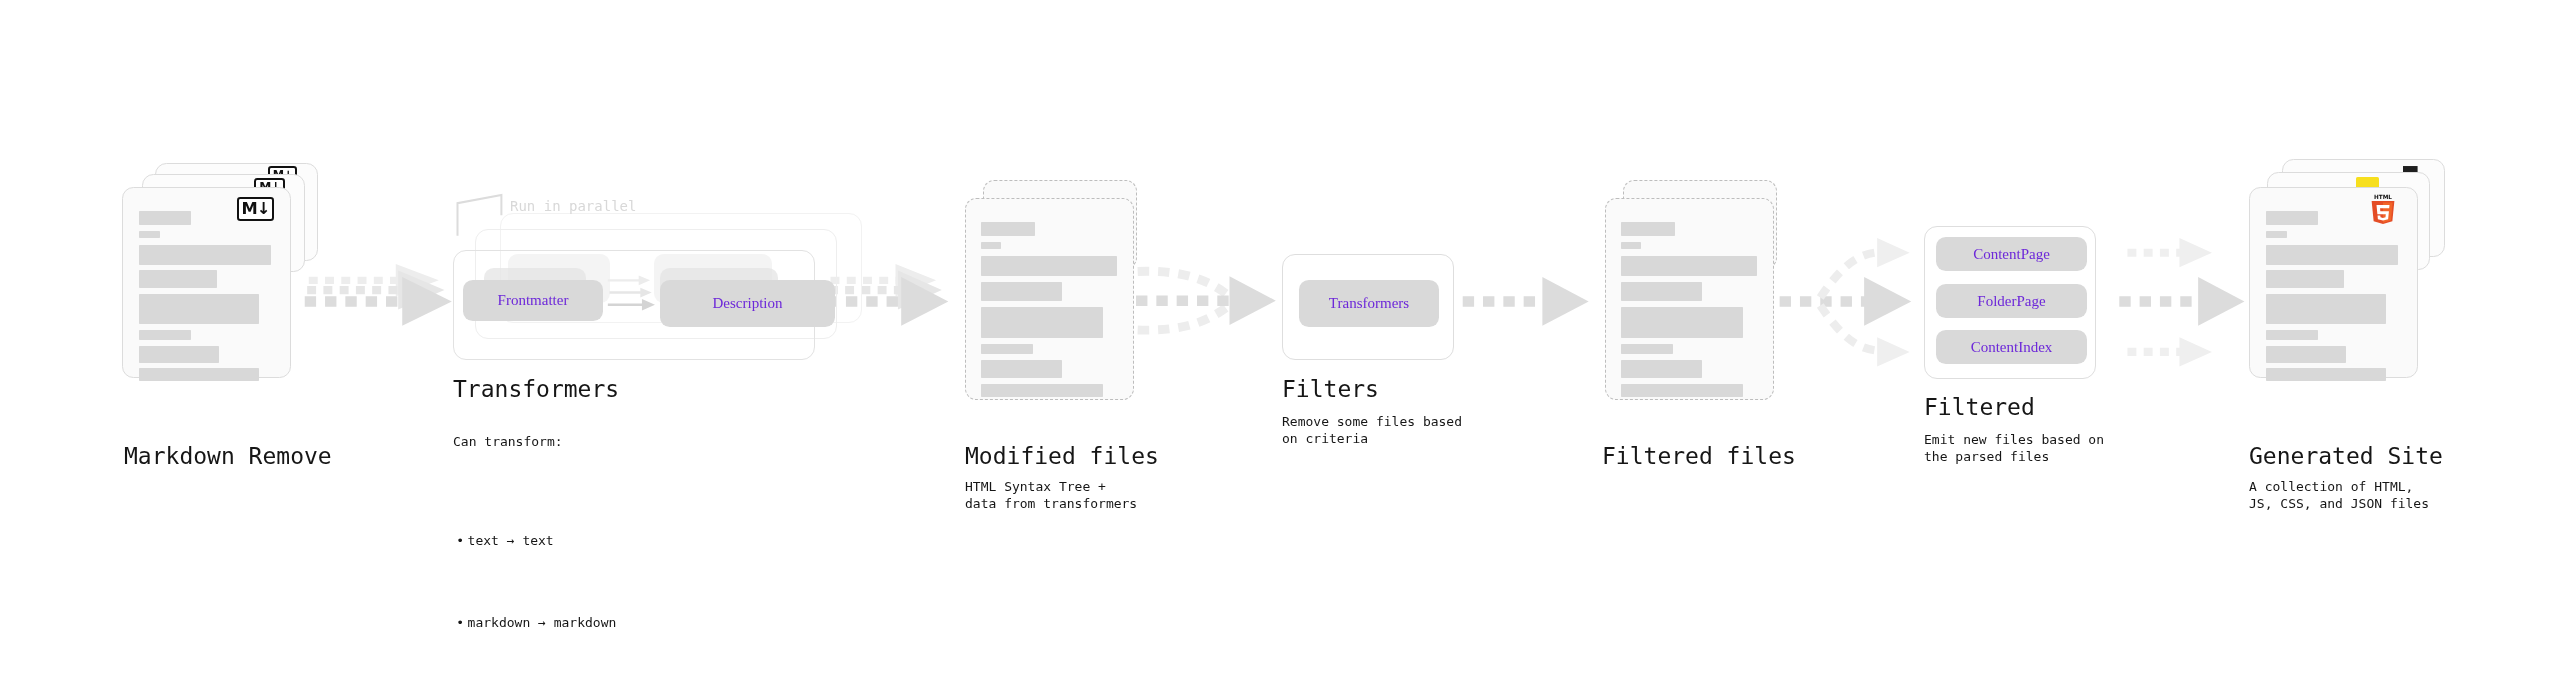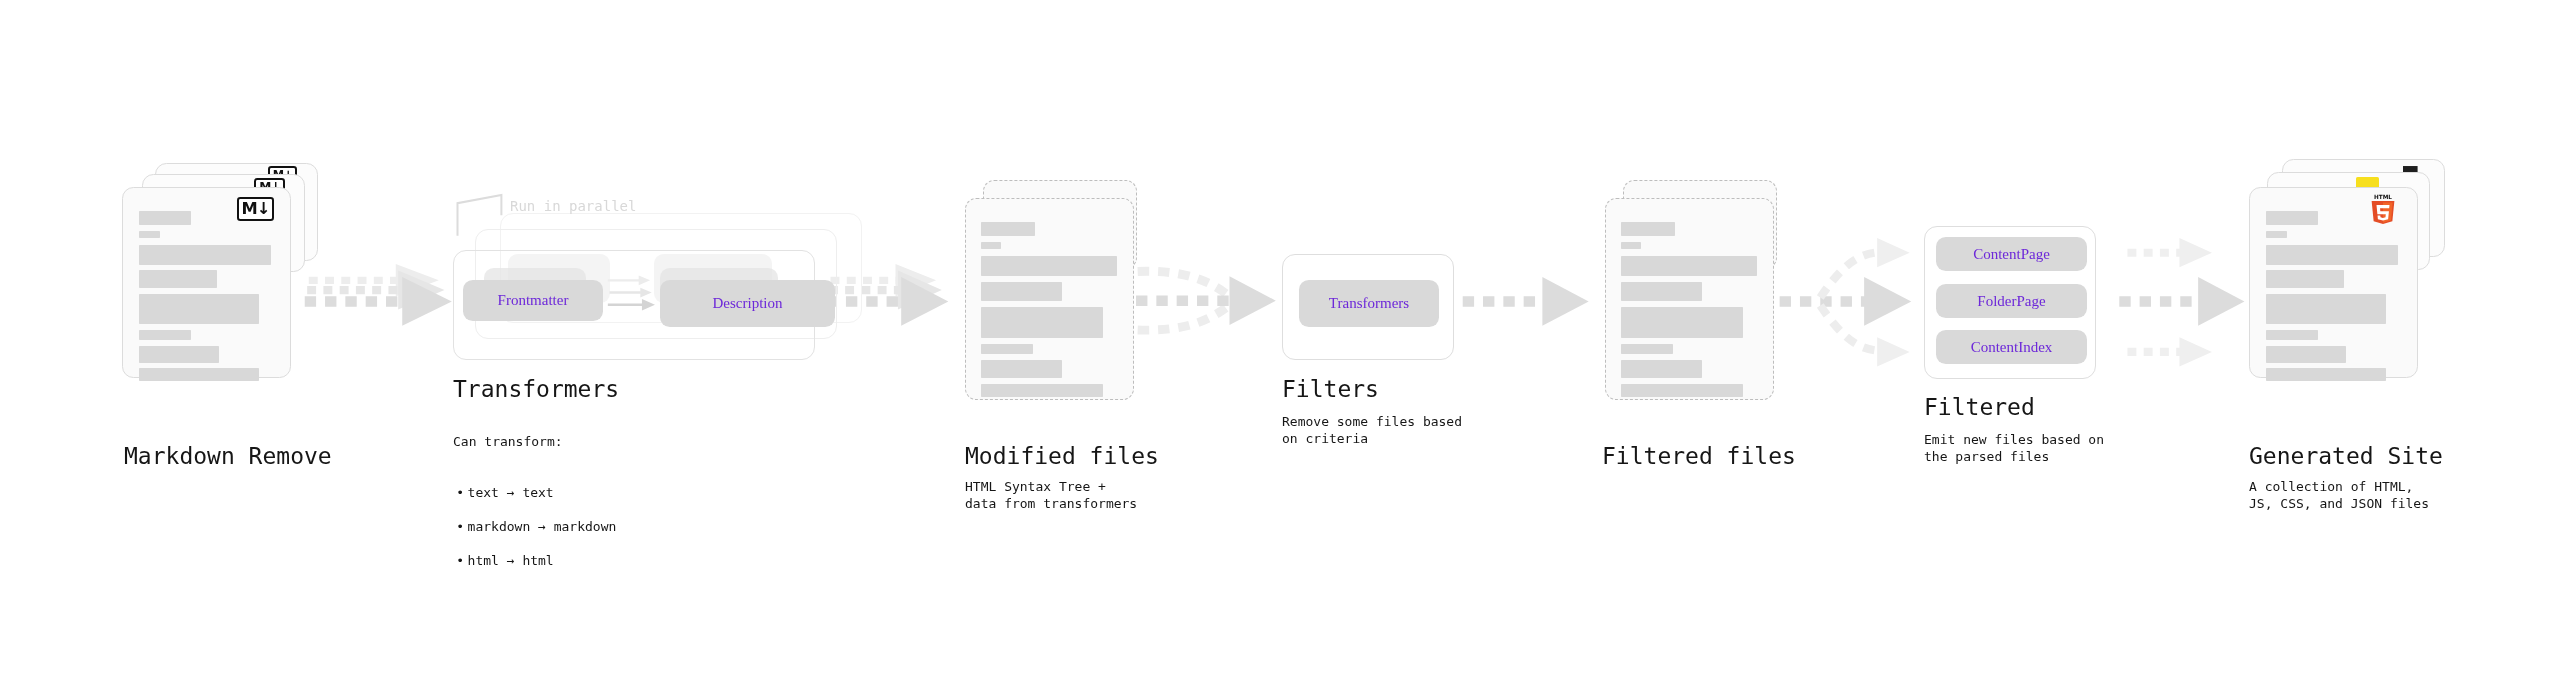--- a/index.html
+++ b/index.html
@@ -62,21 +62,21 @@
   }
   .stage-desc{
     position:absolute;
     font-family:"DejaVu Sans Mono","Liberation Mono",monospace;
     font-size:13px;
     line-height:17px;
     color:#161616;
     white-space:pre-line;
   }
   .stage-desc ul{margin:0;padding:0 0 0 14.6px;list-style:none;}
-  .stage-desc li{position:relative;}
+  .stage-desc li{position:relative;margin-top:48px;}
   .stage-desc li:before{
     content:"\2022";position:absolute;left:-11.4px;top:0;
   }
 
   
   .chip{
     position:absolute;
     background:#d9d9d9;
     border-radius:9.8px;
     display:flex;align-items:center;justify-content:center;

